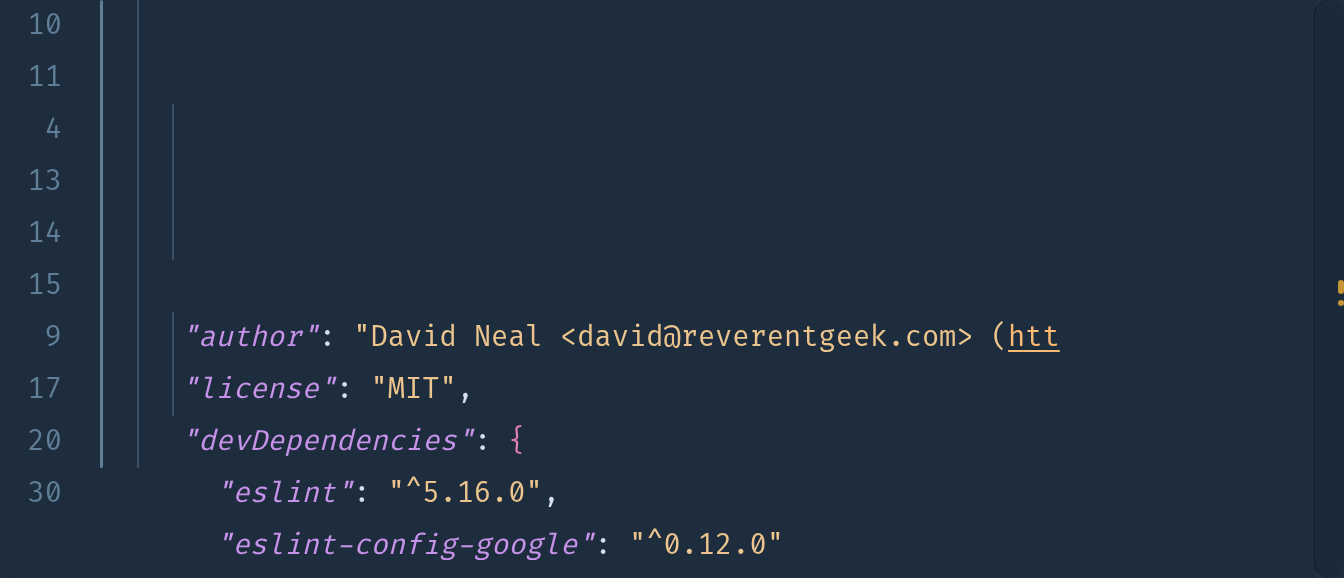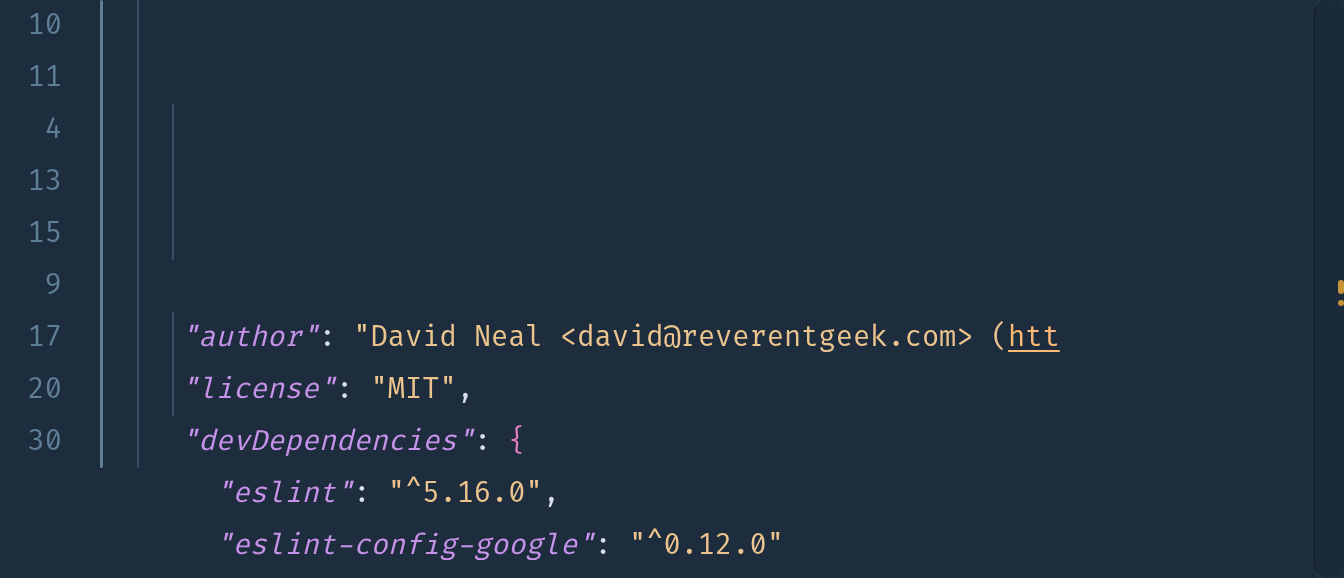--- a/index.html
+++ b/index.html
@@ -79,20 +79,21 @@
 </style>
 </head>
 <body>
 
 <div class="editor">
   <div class="gutter" id="gutter">
       <div class="ln">10</div>
       <div class="ln">11</div>
       <div class="ln">4</div>
       <div class="ln">13</div>
+      <div class="ln">14</div>
       <div class="ln">15</div>
       <div class="ln">9</div>
       <div class="ln">17</div>
       <div class="ln">20</div>
       <div class="ln">30</div>
     </div>
   <div class="code" id="code">
     <div class="guide g1" style="height:468px;"></div>
     <div class="guide g2" style="height:468px;"></div>
     <div class="guide g3" style="top:104px;height:156px;"></div>

